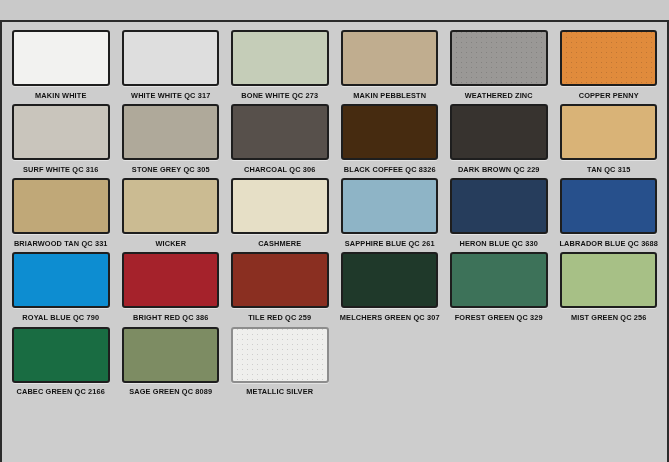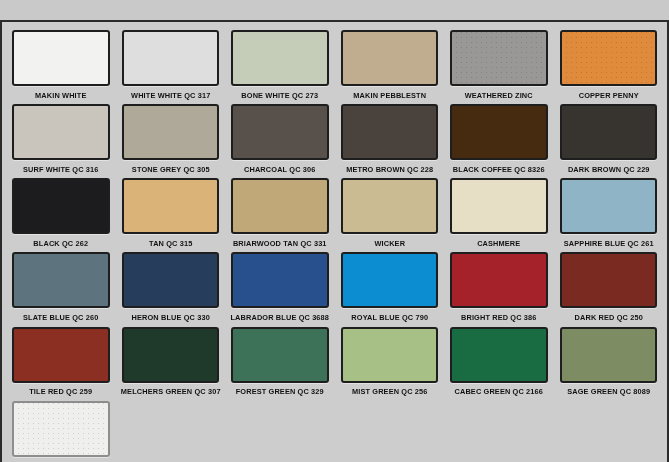--- a/index.html
+++ b/index.html
@@ -126,80 +126,64 @@
       </div>
       <div class="cell">
         <div class="swatch" style="background: rgb(175, 169, 154);"></div>
         <div class="label" style="color: rgb(17, 17, 17);">STONE GREY QC 305</div>
       </div>
       <div class="cell">
         <div class="swatch" style="background: rgb(87, 80, 75);"></div>
         <div class="label" style="color: rgb(17, 17, 17);">CHARCOAL QC 306</div>
       </div>
       <div class="cell">
-        <div class="swatch" style="background: rgb(74, 66, 60);"></div>
-        <div class="label" style="color: rgb(17, 17, 17);">METRO BROWN QC 228</div>
-      </div>
-      <div class="cell">
         <div class="swatch" style="background: rgb(70, 43, 16);"></div>
         <div class="label" style="color: rgb(17, 17, 17);">BLACK COFFEE QC 8326</div>
       </div>
       <div class="cell">
         <div class="swatch" style="background: rgb(55, 51, 47);"></div>
         <div class="label" style="color: rgb(17, 17, 17);">DARK BROWN QC 229</div>
       </div>
       <div class="cell">
-        <div class="swatch" style="background: rgb(28, 28, 30);"></div>
-        <div class="label" style="color: rgb(17, 17, 17);">BLACK QC 262</div>
-      </div>
-      <div class="cell">
         <div class="swatch" style="background: rgb(217, 179, 119);"></div>
         <div class="label" style="color: rgb(17, 17, 17);">TAN QC 315</div>
       </div>
       <div class="cell">
         <div class="swatch" style="background: rgb(192, 168, 120);"></div>
         <div class="label" style="color: rgb(17, 17, 17);">BRIARWOOD TAN QC 331</div>
       </div>
       <div class="cell">
         <div class="swatch" style="background: rgb(203, 187, 146);"></div>
         <div class="label" style="color: rgb(17, 17, 17);">WICKER</div>
       </div>
       <div class="cell">
         <div class="swatch" style="background: rgb(230, 223, 198);"></div>
         <div class="label" style="color: rgb(17, 17, 17);">CASHMERE</div>
       </div>
       <div class="cell">
         <div class="swatch" style="background: rgb(142, 180, 198);"></div>
         <div class="label" style="color: rgb(17, 17, 17);">SAPPHIRE BLUE QC 261</div>
       </div>
       <div class="cell">
-        <div class="swatch" style="background: rgb(93, 115, 125);"></div>
-        <div class="label" style="color: rgb(17, 17, 17);">SLATE BLUE QC 260</div>
-      </div>
-      <div class="cell">
         <div class="swatch" style="background: rgb(38, 61, 92);"></div>
         <div class="label" style="color: rgb(17, 17, 17);">HERON BLUE QC 330</div>
       </div>
       <div class="cell">
         <div class="swatch" style="background: rgb(39, 80, 140);"></div>
         <div class="label" style="color: rgb(17, 17, 17);">LABRADOR BLUE QC 3688</div>
       </div>
       <div class="cell">
         <div class="swatch" style="background: rgb(13, 141, 209);"></div>
         <div class="label" style="color: rgb(17, 17, 17);">ROYAL BLUE QC 790</div>
       </div>
       <div class="cell">
         <div class="swatch" style="background: rgb(165, 34, 43);"></div>
         <div class="label" style="color: rgb(17, 17, 17);">BRIGHT RED QC 386</div>
       </div>
       <div class="cell">
-        <div class="swatch" style="background: rgb(123, 42, 34);"></div>
-        <div class="label" style="color: rgb(17, 17, 17);">DARK RED QC 250</div>
-      </div>
-      <div class="cell">
         <div class="swatch" style="background: rgb(138, 47, 33);"></div>
         <div class="label" style="color: rgb(17, 17, 17);">TILE RED QC 259</div>
       </div>
       <div class="cell">
         <div class="swatch" style="background: rgb(31, 57, 42);"></div>
         <div class="label" style="color: rgb(17, 17, 17);">MELCHERS GREEN QC 307</div>
       </div>
       <div class="cell">
         <div class="swatch" style="background: rgb(61, 114, 89);"></div>
         <div class="label" style="color: rgb(17, 17, 17);">FOREST GREEN QC 329</div>

